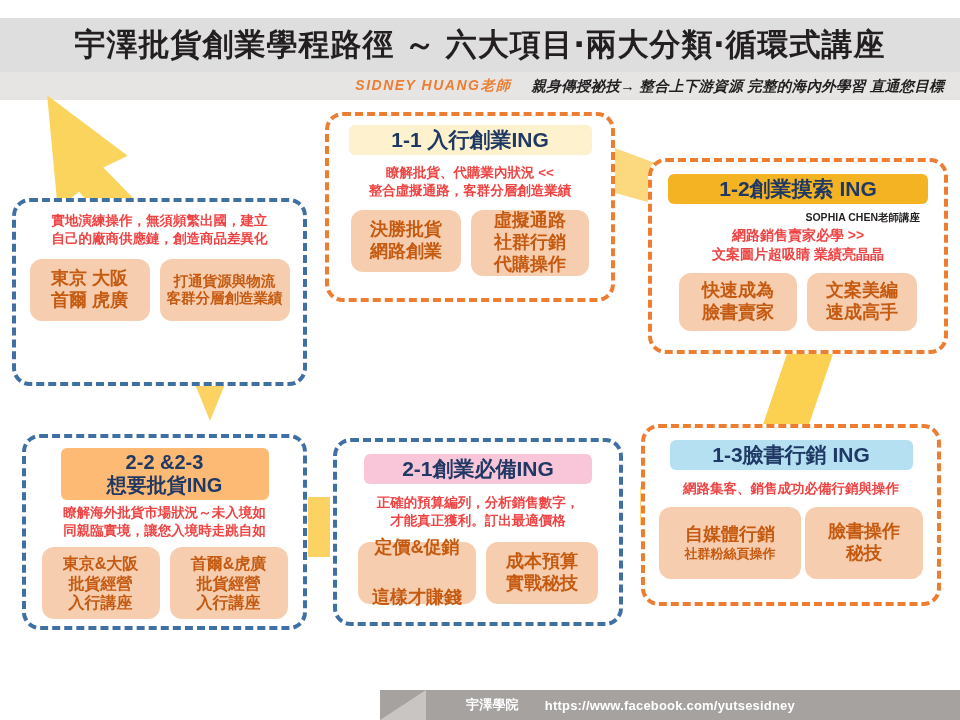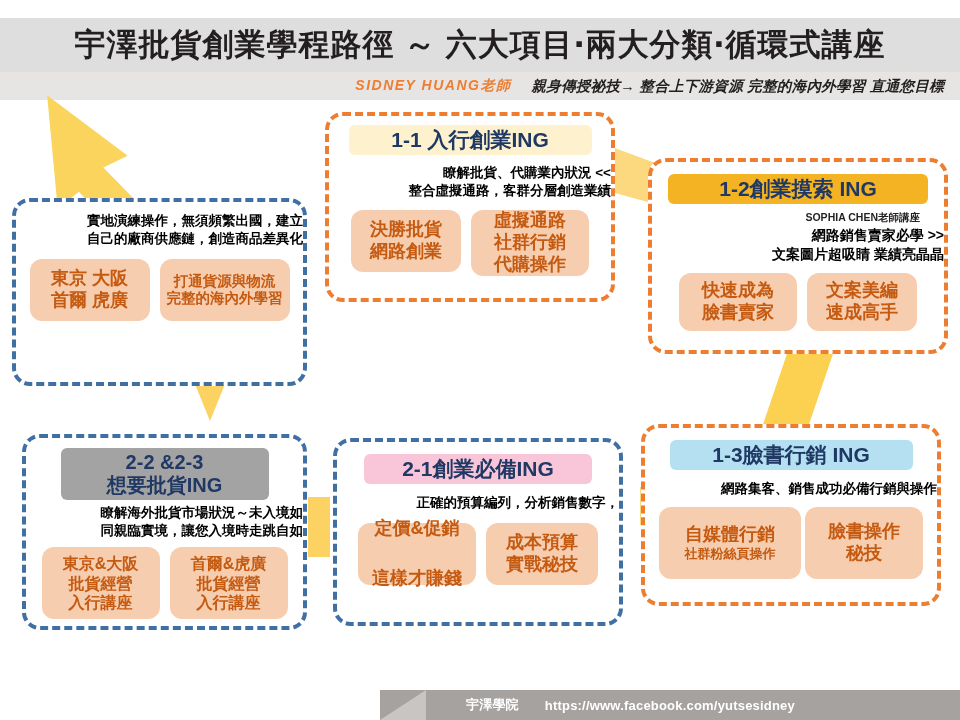--- a/index.html
+++ b/index.html
@@ -48,25 +48,25 @@
   .card-title{
     display:block;margin:0 auto;text-align:center;
     border-radius:6px;font-weight:bold;line-height:1.15;
     color:#1f3864;
     padding:3px 14px;
   }
   .t-peach {background:#f5c9ae;}
   .t-cream {background:#fdf2cd;}
   .t-amber {background:#f4b323;color:#1f3864;}
   .t-sky   {background:#b4e0f2;}
-  .t-mint  {background:#a3a3a3;text-align:center;}
+  .t-mint  {background:#fdba74;text-align:center;}
   .t-pink  {background:#f8c5d9;}
 
   .desc{
-    text-align:right;color:#000000;font-weight:bold;
+    text-align:center;color:#ef4444;font-weight:bold;
     line-height:1.35;
   }
   .byline{
     text-align:right;color:#231f20;font-weight:bold;font-size:10.5px;
     padding-right:24px;
   }
 
   .chips{display:flex;justify-content:center;gap:10px;}
   .chip{
     background:#f7cdaf;border-radius:12px;
@@ -132,21 +132,21 @@
       <div>實地演練操作，無須頻繁出國，建立</div>
       <div>自己的廠商供應鏈，創造商品差異化</div>
     </div>
     <div class="chips" style="margin-top:11px;">
       <div class="chip" style="width:120px;height:62px;font-size:18px;">
         <span>東京 大阪</span>
         <span>首爾 虎廣</span>
       </div>
       <div class="chip" style="width:130px;height:62px;font-size:14.5px;">
         <span>打通貨源與物流</span>
-        <span>完整的海內外學習</span>
+        <span>客群分層創造業績</span>
       </div>
     </div>
   </div>
 
   <div class="card orange" style="left:325px;top:112px;width:290px;height:190px;">
     <div class="card-title t-cream" style="width:215px;margin-top:9px;font-size:21px;">1-1 入行創業ING</div>
     <div class="desc" style="margin-top:9px;font-size:13.5px;">
       <div>瞭解批貨、代購業內狀況 &lt;&lt;</div>
       <div>整合虛擬通路，客群分層創造業績</div>
     </div>
@@ -202,20 +202,21 @@
         <span>批貨經營</span>
         <span>入行講座</span>
       </div>
     </div>
   </div>
 
   <div class="card blue" style="left:333px;top:438px;width:290px;height:188px;">
     <div class="card-title t-pink" style="width:200px;margin-top:12px;font-size:21px;">2-1創業必備ING</div>
     <div class="desc" style="margin-top:10px;font-size:13.5px;">
       <div>正確的預算編列，分析銷售數字，</div>
+      <div>才能真正獲利。訂出最適價格</div>
     </div>
     <div class="chips" style="margin-top:11px;">
       <div class="chip" style="width:118px;height:62px;font-size:18px;gap:28px;">
         <span>定價&amp;促銷</span>
         <span>這樣才賺錢</span>
       </div>
       <div class="chip" style="width:112px;height:62px;font-size:18px;">
         <span>成本預算</span>
         <span>實戰秘技</span>
       </div>

